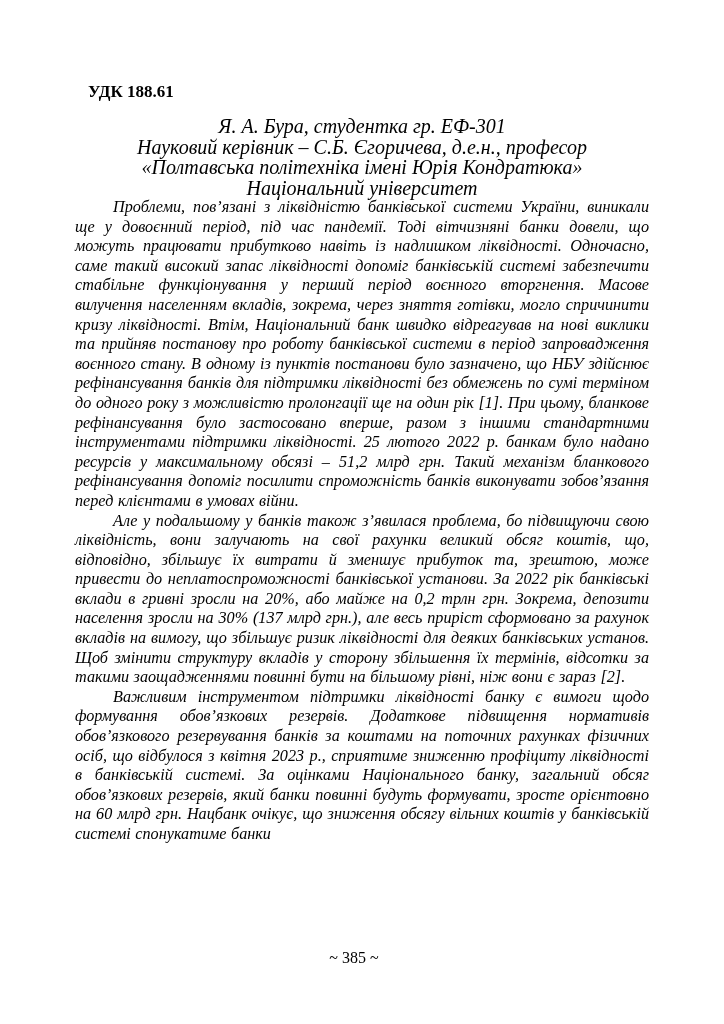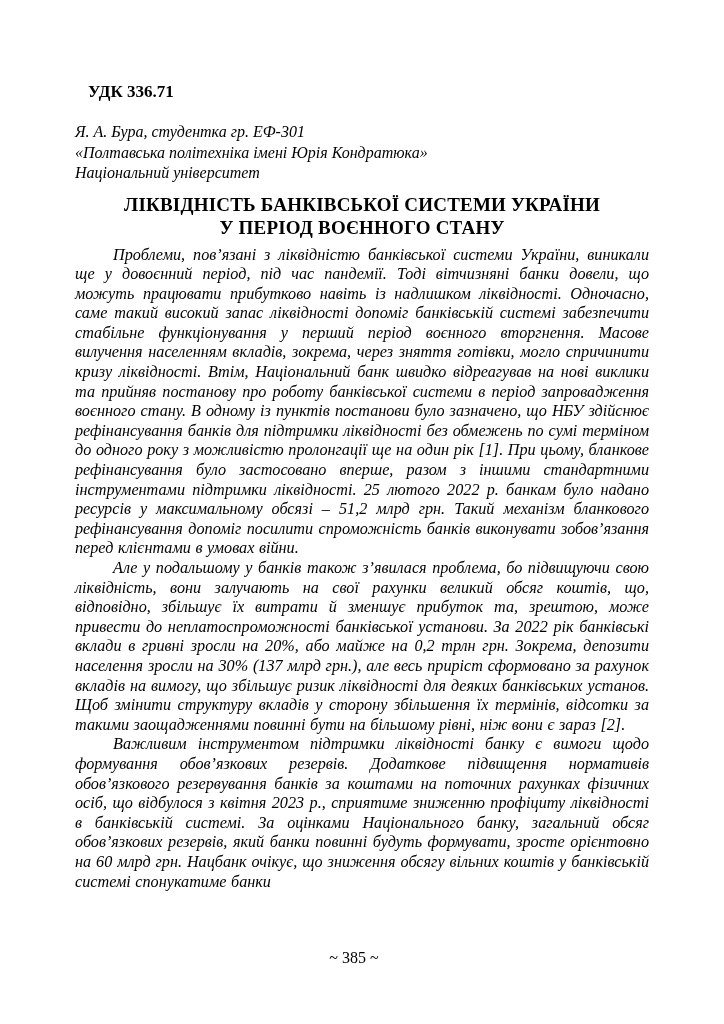--- a/index.html
+++ b/index.html
@@ -19,24 +19,24 @@
     padding: 82px 75px 0 75px;
     overflow: hidden;
   }
   .udc {
     font-size: 17px;
     font-weight: bold;
     line-height: 20px;
     margin-left: 13px;
   }
   .author-block {
-    margin-top: 20px;
-    text-align: left;
+    margin-top: 14px;
+    text-align: center;
     font-style: italic;
-    font-size: 16px;
+    font-size: 20px;
     line-height: 20.5px;
   }
   .paper-title {
     margin: 9px 0 7px 0;
     text-align: center;
     font-size: 19px;
     font-weight: bold;
     line-height: 23px;
     letter-spacing: 0.2px;
   }
@@ -57,32 +57,29 @@
     text-align: center;
     font-size: 16px;
     line-height: 19px;
   }
 </style>
 </head>
 <body>
 
 <div class="page">
 
-  <div class="udc">УДК 336.71</div>
+  <div class="udc">УДК 188.61</div>
 
   <div class="author-block">
     <div>Я. А. Бура, студентка гр. ЕФ-301</div>
+    <div>Науковий керівник – С.Б. Єгоричева, д.е.н., професор</div>
     <div>«Полтавська політехніка імені Юрія Кондратюка»</div>
     <div>Національний університет</div>
   </div>
 
-  <h1 class="paper-title">
-    <span>ЛІКВІДНІСТЬ БАНКІВСЬКОЇ СИСТЕМИ УКРАЇНИ</span><br>
-    <span>У ПЕРІОД ВОЄННОГО СТАНУ</span>
-  </h1>
 
   <div class="body-text">
     <p>Проблеми, пов’язані з ліквідністю банківської системи України, виникали ще у довоєнний період, під час пандемії. Тоді вітчизняні банки довели, що можуть працювати прибутково навіть із надлишком ліквідності. Одночасно, саме такий високий запас ліквідності допоміг банківській системі забезпечити стабільне функціонування у перший період воєнного вторгнення. Масове вилучення населенням вкладів, зокрема, через зняття готівки, могло спричинити кризу ліквідності. Втім, Національний банк швидко відреагував на нові виклики та прийняв постанову про роботу банківської системи в період запровадження воєнного стану. В одному із пунктів постанови було зазначено, що НБУ здійснює рефінансування банків для підтримки ліквідності без обмежень по сумі терміном до одного року з можливістю пролонгації ще на один рік [1]. При цьому, бланкове рефінансування було застосовано вперше, разом з іншими стандартними інструментами підтримки ліквідності. 25 лютого 2022 р. банкам було надано ресурсів у максимальному обсязі – 51,2 млрд грн. Такий механізм бланкового рефінансування допоміг посилити спроможність банків виконувати зобов’язання перед клієнтами в умовах війни.</p>
     <p>Але у подальшому у банків також з’явилася проблема, бо підвищуючи свою ліквідність, вони залучають на свої рахунки великий обсяг коштів, що, відповідно, збільшує їх витрати й зменшує прибуток та, зрештою, може привести до неплатоспроможності банківської установи. За 2022 рік банківські вклади в гривні зросли на 20%, або майже на 0,2 трлн грн. Зокрема, депозити населення зросли на 30% (137 млрд грн.), але весь приріст сформовано за рахунок вкладів на вимогу, що збільшує ризик ліквідності для деяких банківських установ. Щоб змінити структуру вкладів у сторону збільшення їх термінів, відсотки за такими заощадженнями повинні бути на більшому рівні, ніж вони є зараз [2].</p>
     <p>Важливим інструментом підтримки ліквідності банку є вимоги щодо формування обов’язкових резервів. Додаткове підвищення нормативів обов’язкового резервування банків за коштами на поточних рахунках фізичних осіб, що відбулося з квітня 2023 р., сприятиме зниженню профіциту ліквідності в банківській системі. За оцінками Національного банку, загальний обсяг обов’язкових резервів, який банки повинні будуть формувати, зросте орієнтовно на 60 млрд грн. Нацбанк очікує, що зниження обсягу вільних коштів у банківській системі спонукатиме банки</p>
   </div>
 
   <div class="page-number">~ 385 ~</div>
 
 </div>

